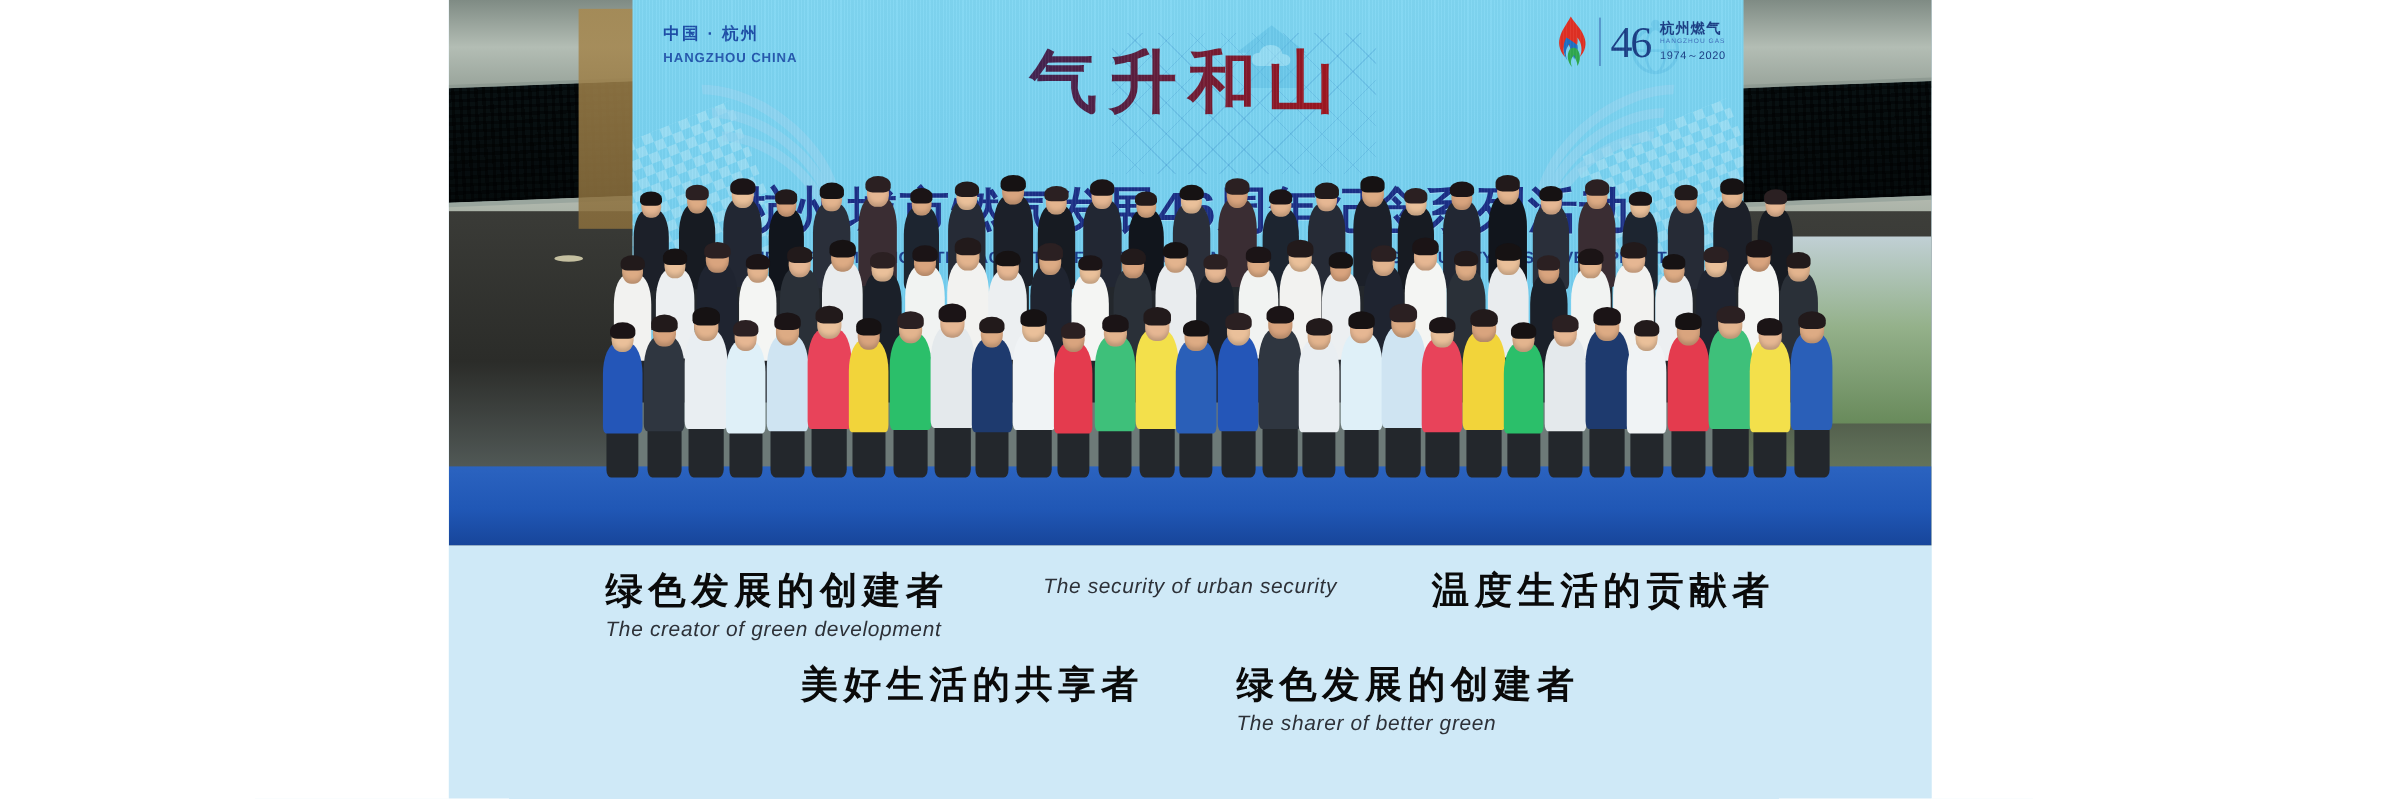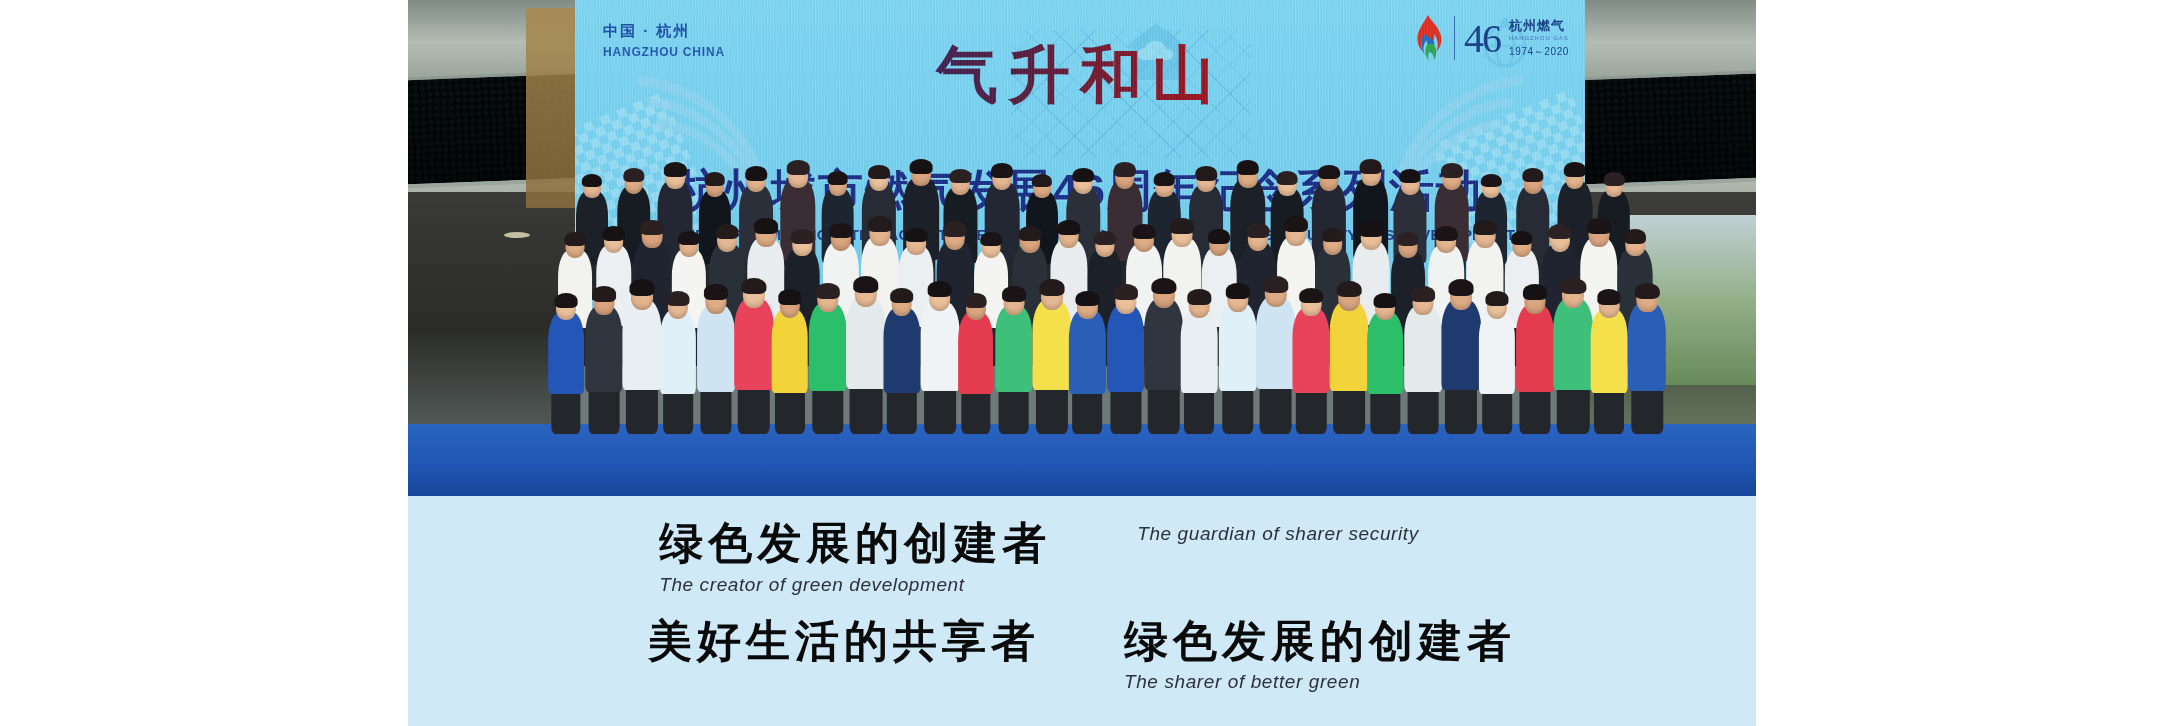--- a/index.html
+++ b/index.html
@@ -346,21 +346,21 @@
     gap: 86px;
   }
   .slogan-row.row2 {
     padding-top: 20px;
     gap: 84px;
   }
   .slogan {
     text-align: left;
   }
   .slogan .cn {
-    font-size: 44px;
+    font-size: 34px;
     font-weight: 700;
     letter-spacing: 5px;
     color: #0a0a0a;
     line-height: 1.15;
     white-space: nowrap;
   }
   .slogan .en {
     font-size: 19px;
     font-style: italic;
     color: #2d3138;
@@ -969,23 +969,24 @@
       <div id="stage"></div>
     </div>
 
     <div id="slogans">
       <div class="slogan-row row1">
         <div class="slogan">
           <div class="cn">绿色发展的创建者</div>
           <div class="en">The creator of green development</div>
         </div>
         <div class="slogan">
-          <div class="en">The guardian of sharer security</div>
+          <div class="en">The security of urban security</div>
         </div>
         <div class="slogan">
+          <div class="cn">温度生活的贡献者</div>
         </div>
       </div>
       <div class="slogan-row row2">
         <div class="slogan">
           <div class="cn">美好生活的共享者</div>
         </div>
         <div class="slogan">
           <div class="cn">绿色发展的创建者</div>
           <div class="en">The sharer of better green</div>
         </div>

